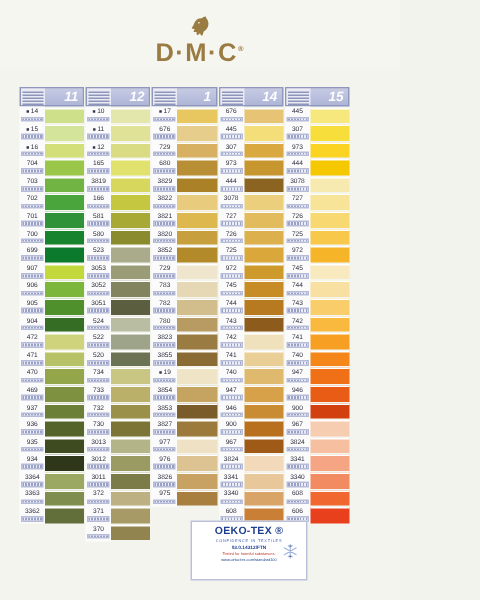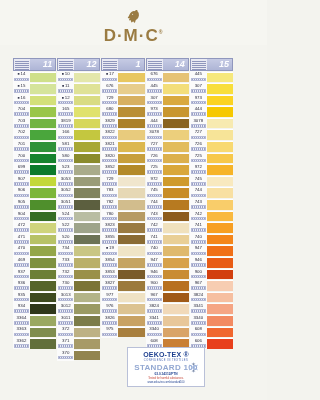--- a/index.html
+++ b/index.html
@@ -1014,21 +1014,20 @@
             </div>
             <div class="sw"></div>
           </div>
         </div>
       </div>
     </div>
 
   <div class="badge">
     <div class="b1">OEKO-TEX ®</div>
     <div class="b2">CONFIDENCE IN TEXTILES</div>
-    <div class="b3">STANDARD 100</div>
     <div class="b4">03.0.14312/FTN</div>
     <div class="b5">Tested for harmful substances.</div>
     <div class="b6">www.oeko-tex.com/standard100</div>
     <svg class="snow" viewBox="0 0 24 24">
       <g stroke="#8fa8d8" stroke-width="1.6" stroke-linecap="round">
         <path d="M12 2v20M3.3 7l17.4 10M3.3 17L20.7 7"></path>
         <path d="M9 4l3 2 3-2M9 20l3-2 3 2"></path>
       </g>
     </svg>
   </div>

